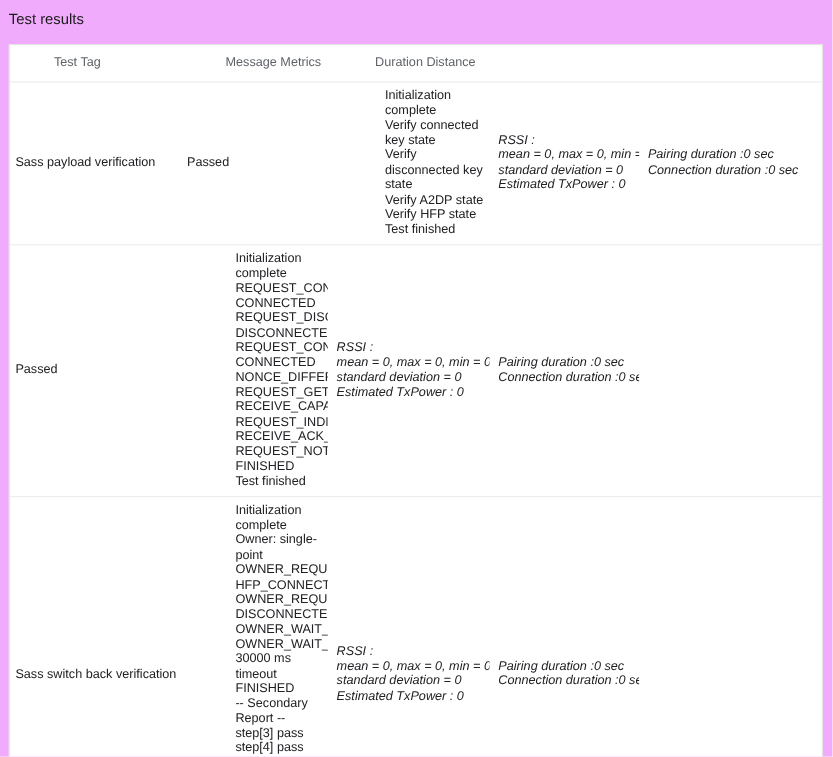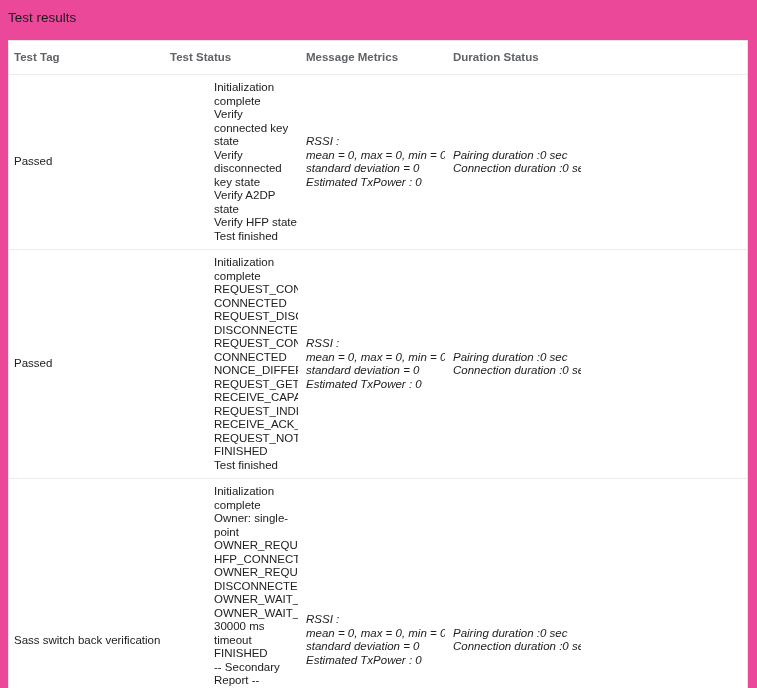--- a/index.html
+++ b/index.html
@@ -6,21 +6,21 @@
   html, body {
     margin: 0;
     background: #ffffff;
     font-family: "Liberation Sans", "DejaVu Sans", sans-serif;
     color: #202124;
   }
   .page {
     width: 757px;
     height: 688px;
     padding: 8px;
-    background: #ec4899;
+    background: #f0abfc;
     overflow: hidden;
   }
   .page-title {
     font-size: 13.5px;
     font-weight: 500;
     color: #1b1b1b;
     margin: 2px 0 14px 0;
     line-height: 16px;
   }
   .card {
@@ -40,21 +40,22 @@
     align-items: center;
     overflow: hidden;
     font-size: 11.5px;
     line-height: 13.5px;
   }
   .cell:first-child { padding-left: 5px; }
   .thead { height: 34px; }
   .th {
     color: #5f6368;
     font-size: 11.5px;
-    font-weight: 700;
+    font-weight: 400;
+    margin-left: 35px;
   }
   .lines { white-space: pre-line; }
   .nowrap-lines { white-space: pre; font-style: italic; }
   .cell-inner { width: 100%; overflow: hidden; }
   .msg-cell { padding-top: 6px; padding-bottom: 6px; margin-left: 44px; }
   .msg-cell .cell-inner { white-space: pre-line; overflow: hidden; }
   .row-1 { min-height: 113px; }
   .row-2 { min-height: 210px; }
   .row-3 { min-height: 245px; }
   .paginator {
@@ -87,26 +88,28 @@
 <body>
 
 <div class="page">
 
   <div class="page-title">Test results</div>
 
   <div class="card">
 
     <div class="row thead">
       <div class="cell th">Test Tag</div>
-      <div class="cell th">Test Status</div>
       <div class="cell th">Message Metrics</div>
-      <div class="cell th">Duration Status</div>
+      <div class="cell th">Duration Distance</div>
     </div>
 
     <div class="row row-1">
+      <div class="cell">
+          <div class="cell-inner lines">Sass payload verification</div>
+        </div>
       <div class="cell">
           <div class="cell-inner">Passed</div>
         </div>
       <div class="cell msg-cell">
           <div class="cell-inner">Initialization complete
 Verify connected key state
 Verify disconnected key state
 Verify A2DP state
 Verify HFP state
 Test finished</div>

